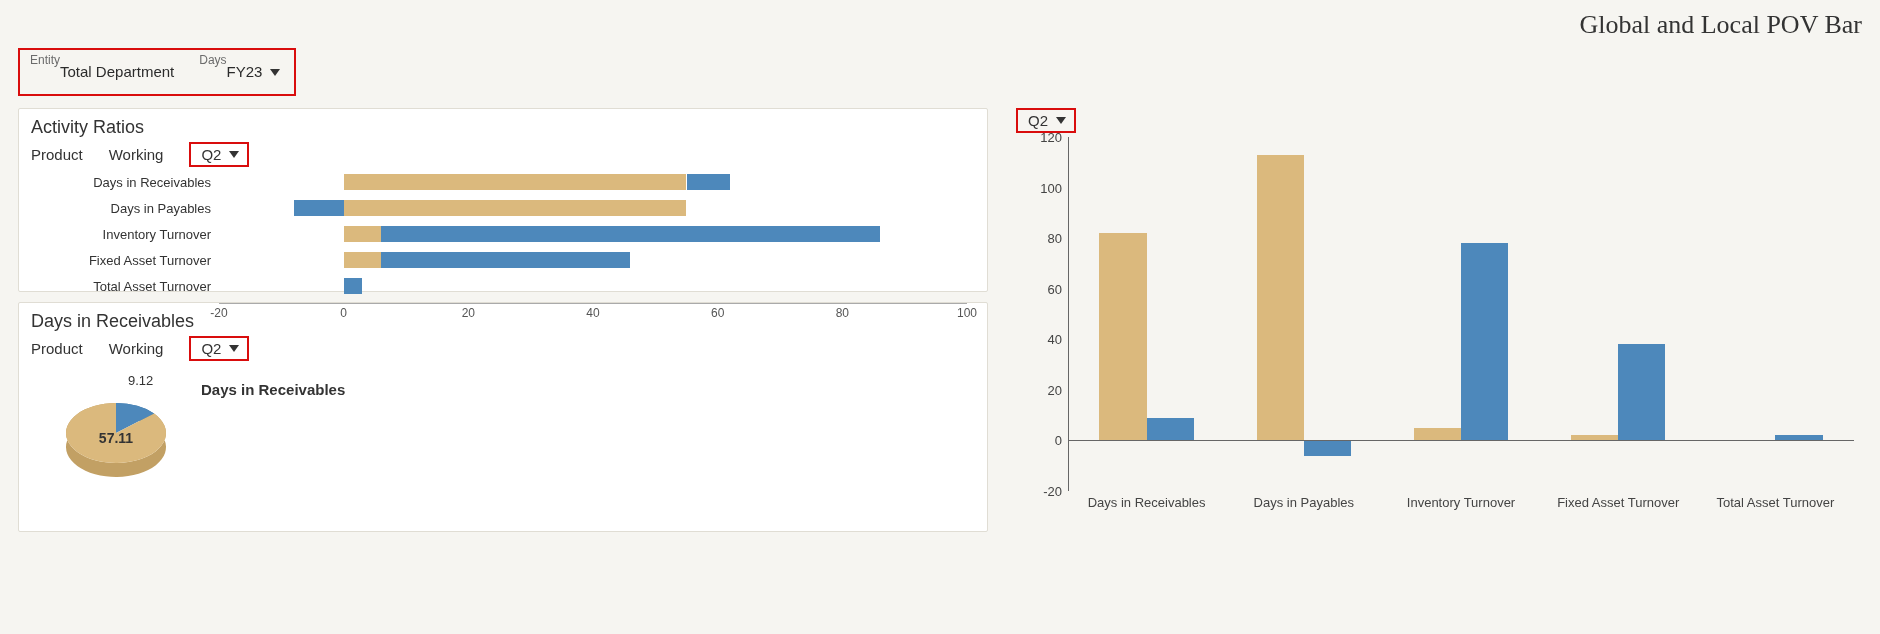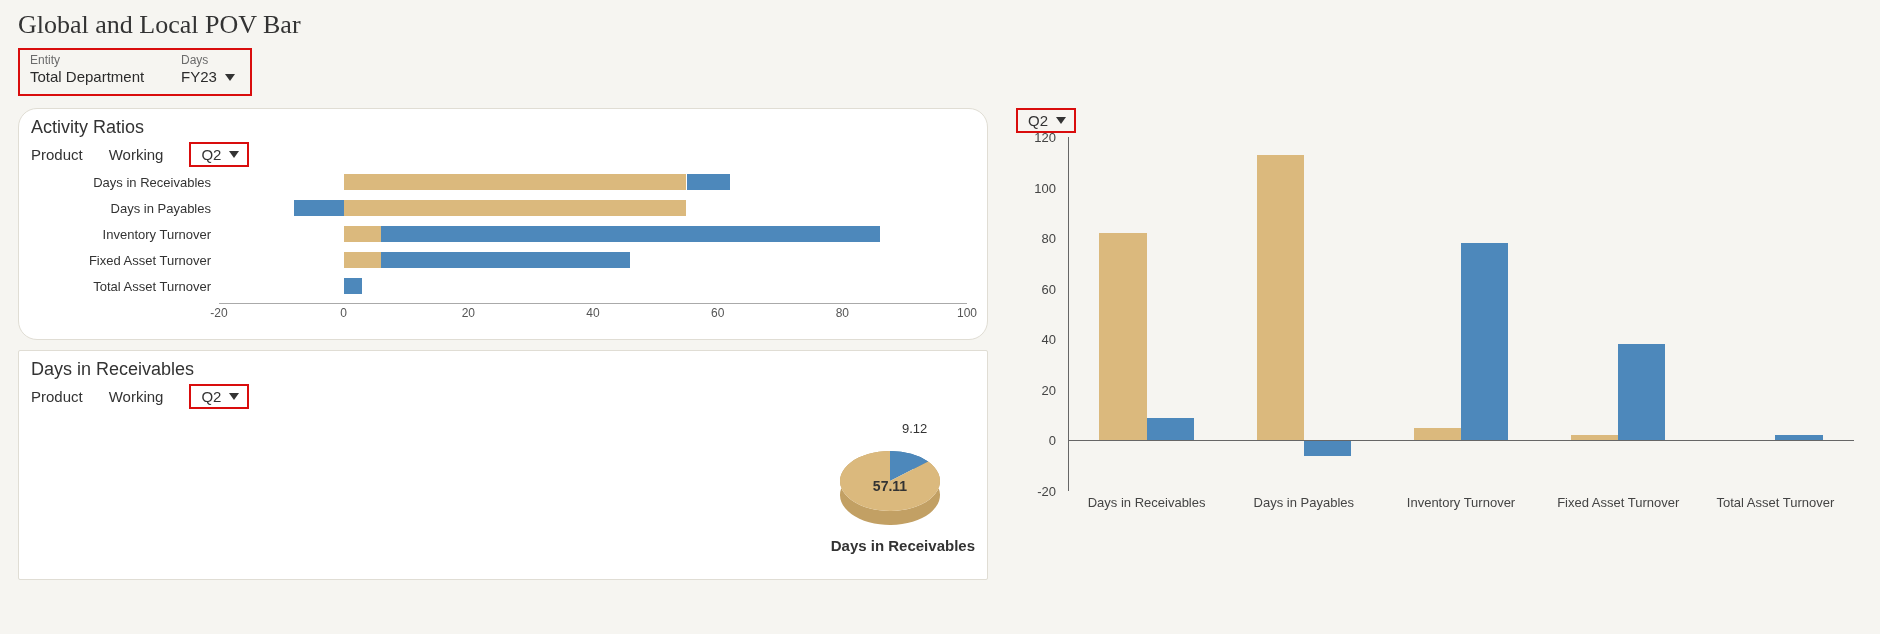--- a/index.html
+++ b/index.html
@@ -12,21 +12,21 @@
     color: #2b2b2b;
     overflow: hidden;
   }
   * { box-sizing: border-box; }
   .page { width: 1880px; height: 634px; padding: 8px 18px 0 18px; }
 
   
   .header {
     display: flex;
     align-items: center;
-    justify-content: flex-start;
+    justify-content: flex-end;
     height: 34px;
   }
   .page-title {
     font-size: 26px;
     font-weight: 400;
     font-family: Georgia, "Times New Roman", serif;
     color: #333;
   }
   .header-actions { display: flex; align-items: center; gap: 14px; }
   .icon-btn {
@@ -57,22 +57,21 @@
   .pov-row { display: flex; margin-top: 6px; }
   .pov-box {
     border: 2px solid #d90d0d;
     display: flex;
     align-items: stretch;
     height: 48px;
   }
   .pov-cell {
     padding: 3px 14px 3px 10px;
     display: flex;
-    flex-direction: column;
-    justify-content: flex-start;
+    justify-content: flex-end;
     min-width: 150px;
   }
   .pov-cell + .pov-cell {
     border-left: 1px solid rgba(0,0,0,0);
     min-width: 80px;
   }
   .pov-label { font-size: 12px; color: #6b6b6b; line-height: 14px; }
   .pov-value { font-size: 15px; color: #2b2b2b; line-height: 20px; display:flex; align-items:center; gap:8px; }
 
   
@@ -146,41 +145,41 @@
     height: 18px;
     border-top: 1px solid #aaa;
   }
   .hbar-tick {
     position: absolute; top: 2px;
     font-size: 12px; color: #555;
     transform: translateX(-50%);
   }
 
   
-  .pie-wrap { display:flex; flex-direction:column; align-items:flex-end; padding-top:6px; }
+  .pie-wrap { display:flex; flex-direction:row; align-items:flex-start; padding-top:6px; }
   .pie-sub {
     font-size: 15px; font-weight:600; color:#333; margin-top: 10px;
   }
 
   
   .card-right { background: transparent; border: none; padding: 0 0 0 4px; }
   .vbar-chart {
     position: relative;
     height: 380px;
     margin-top: 4px;
   }
   .vbar-plot {
     position: absolute;
     left: 52px; right: 8px; top: 0; bottom: 26px;
   }
   .vbar-yaxis {
     position: absolute; left: 0; top: 0; bottom: 26px; width: 52px;
   }
   .vbar-ylabel {
-    position: absolute; right: 12px;
+    position: absolute; right: 6px;
     font-size: 13px; color: #444;
     transform: translateY(-50%);
   }
   .vbar-xaxis {
     position: absolute;
     left: 52px; right: 8px; bottom: 0; height: 26px;
   }
   .vbar-xlabel {
     position: absolute; top: 4px;
     font-size: 13px; color: #444;
@@ -221,21 +220,21 @@
           <span>FY23</span>
           <span class="tri-down"></span>
         </div>
       </div>
     </div>
   </div>
 
   <div class="body">
     <div class="col-left">
 
-      <div class="card" style="height:232px;border-radius:19px;">
+      <div class="card" style="height:184px;">
         <div class="card-title">Activity Ratios</div>
         <div class="local-pov-row">
           <span>Product</span>
           <span>Working</span>
           <span class="quarter-pill">
             <span>Q2</span>
             <span class="tri-down"></span>
           </span>
         </div>
         <div class="hbar-chart" id="hbar">

